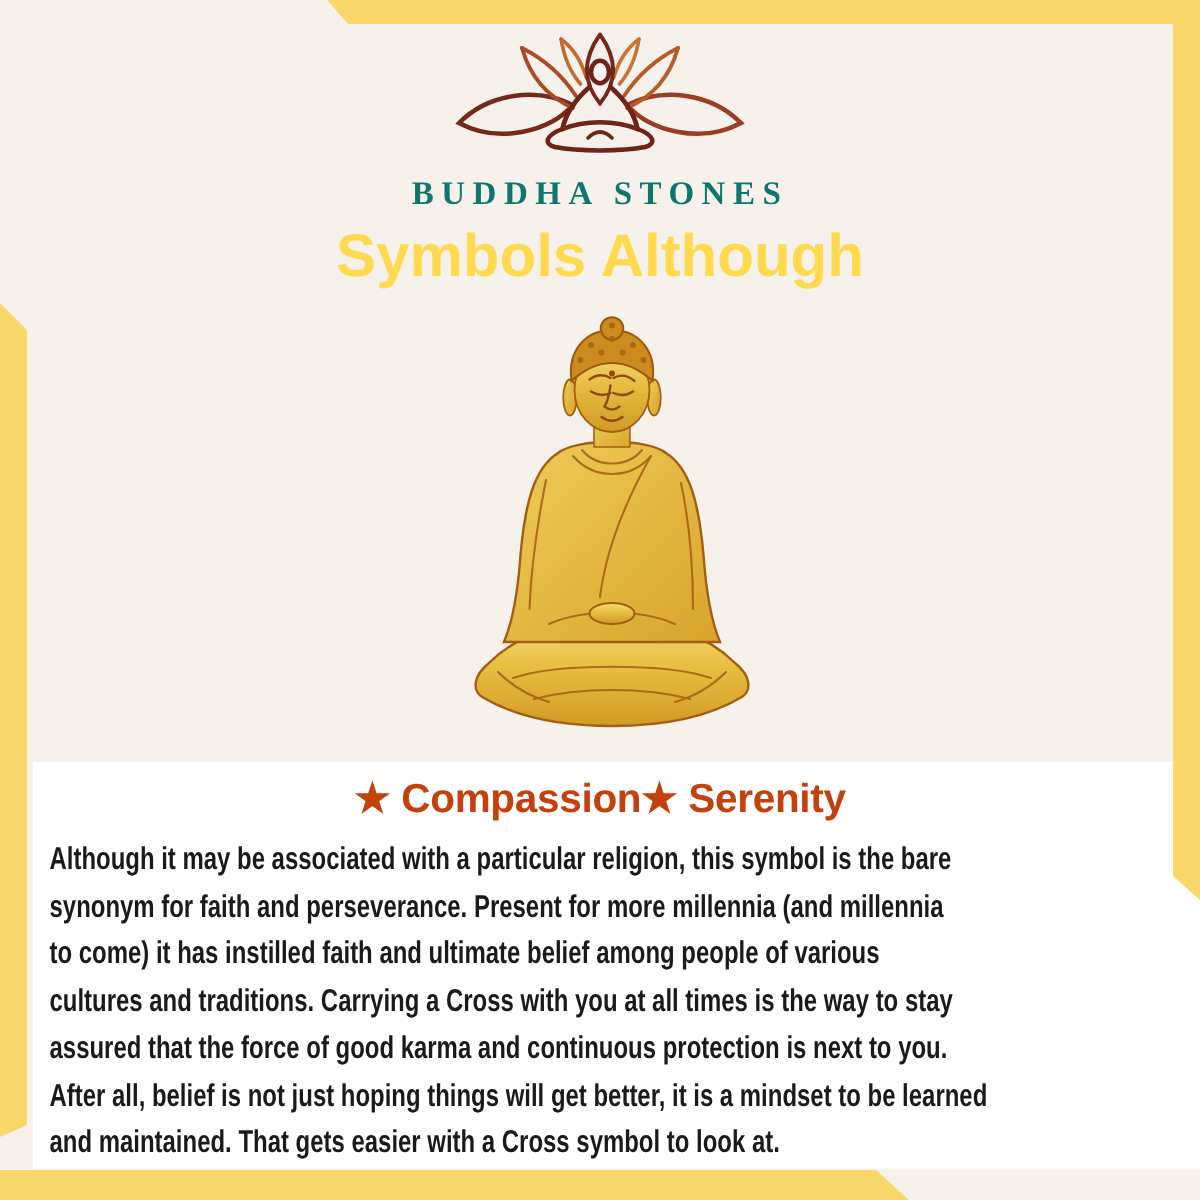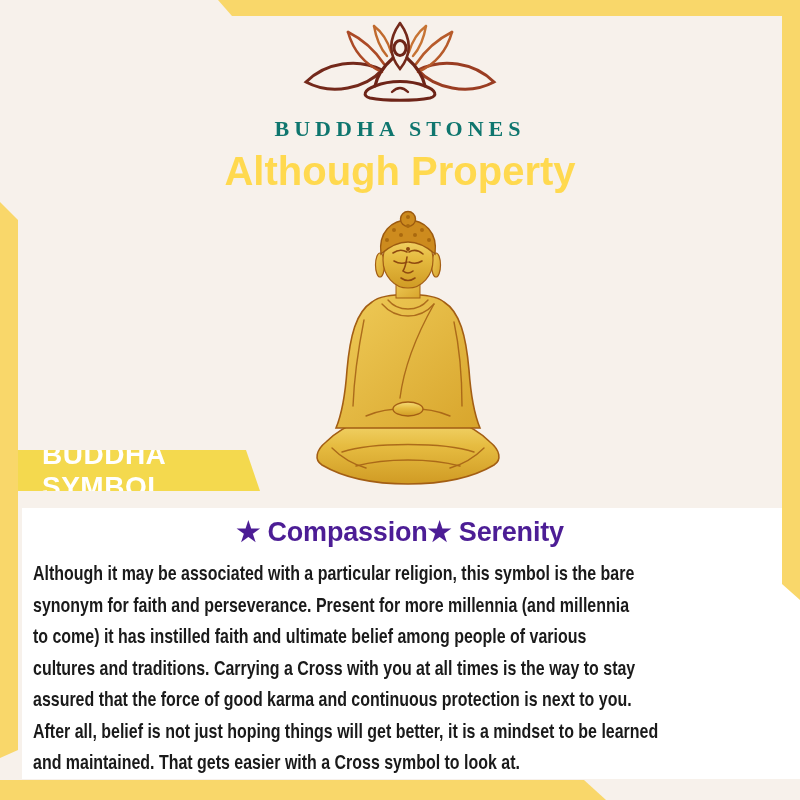--- a/index.html
+++ b/index.html
@@ -40,21 +40,21 @@
     background:#F4D94E;
     clip-path:polygon(0 0,228px 0,242px 41px,0 41px);
     display:flex;align-items:center;
   }
   .ribbon span{
     padding-left:24px;color:#FFFFFF;font-size:28px;font-weight:700;letter-spacing:0.5px;
   }
   
   .subtitle{
     position:absolute;left:0;top:516px;width:800px;text-align:center;
-    font-size:27px;font-weight:800;color:#4c1d95;letter-spacing:-0.2px;
+    font-size:27px;font-weight:800;color:#c2410c;letter-spacing:-0.2px;
   }
   .paragraph{
     position:absolute;left:33px;top:557px;
     font-size:21px;font-weight:700;line-height:31.5px;color:#1A1A1A;
     white-space:pre;
     transform:scaleX(0.76);transform-origin:left top;
   }
 </style>
 </head>
 <body>
@@ -89,21 +89,21 @@
       <ellipse cx="110" cy="28" rx="6" ry="7.5" stroke="#6E2418" stroke-width="3"></ellipse>
       <path d="M103,38 C94,46 87,56 85,66" stroke="#6E2418" stroke-width="3.2"></path>
       <path d="M117,38 C126,46 133,56 135,66" stroke="#6E2418" stroke-width="3.2"></path>
       <path d="M85,66 C74,70 72,76 80,78 C95,81 125,81 140,78 C148,76 146,70 135,66 C120,60 100,60 85,66 Z" stroke="#6E2418" stroke-width="3"></path>
       <path d="M102,72 q8,-8 16,0" stroke="#6E2418" stroke-width="2.4"></path>
     </g>
   </svg>
 
   <div class="brand">BUDDHA STONES</div>
 
-  <div class="page-title">Although Property</div>
+  <div class="page-title">Symbols Although</div>
 
   <svg class="statue" viewBox="0 0 200 286">
     <defs>
       <linearGradient id="gold" x1="0" y1="0" x2="0" y2="1">
         <stop offset="0%" stop-color="#F6DC78"></stop>
         <stop offset="45%" stop-color="#E6BC41"></stop>
         <stop offset="100%" stop-color="#D09B24"></stop>
       </linearGradient>
       <linearGradient id="gold2" x1="0" y1="0" x2="1" y2="1">
         <stop offset="0%" stop-color="#EFCB58"></stop>
@@ -154,23 +154,20 @@
       <path d="M58,208 C80,198 120,198 142,208"></path>
       <path d="M34,244 C64,234 136,234 166,244"></path>
       <path d="M48,258 C78,250 122,250 152,258"></path>
       <path d="M24,240 C34,250 44,256 58,260"></path>
       <path d="M176,240 C166,250 156,256 142,260"></path>
     </g>
 
     <ellipse cx="100" cy="201" rx="15" ry="7" fill="url(#gold)" stroke="#A35E14" stroke-width="1.3"></ellipse>
   </svg>
 
-  <div class="ribbon">
-    <span>BUDDHA SYMBOL</span>
-  </div>
 
   <div class="subtitle">★ Compassion★ Serenity</div>
 
   <div class="paragraph">Although it may be associated with a particular religion, this symbol is the bare
 synonym for faith and perseverance. Present for more millennia (and millennia
 to come) it has instilled faith and ultimate belief among people of various
 cultures and traditions. Carrying a Cross with you at all times is the way to stay
 assured that the force of good karma and continuous protection is next to you.
 After all, belief is not just hoping things will get better, it is a mindset to be learned
 and maintained. That gets easier with a Cross symbol to look at.</div>

